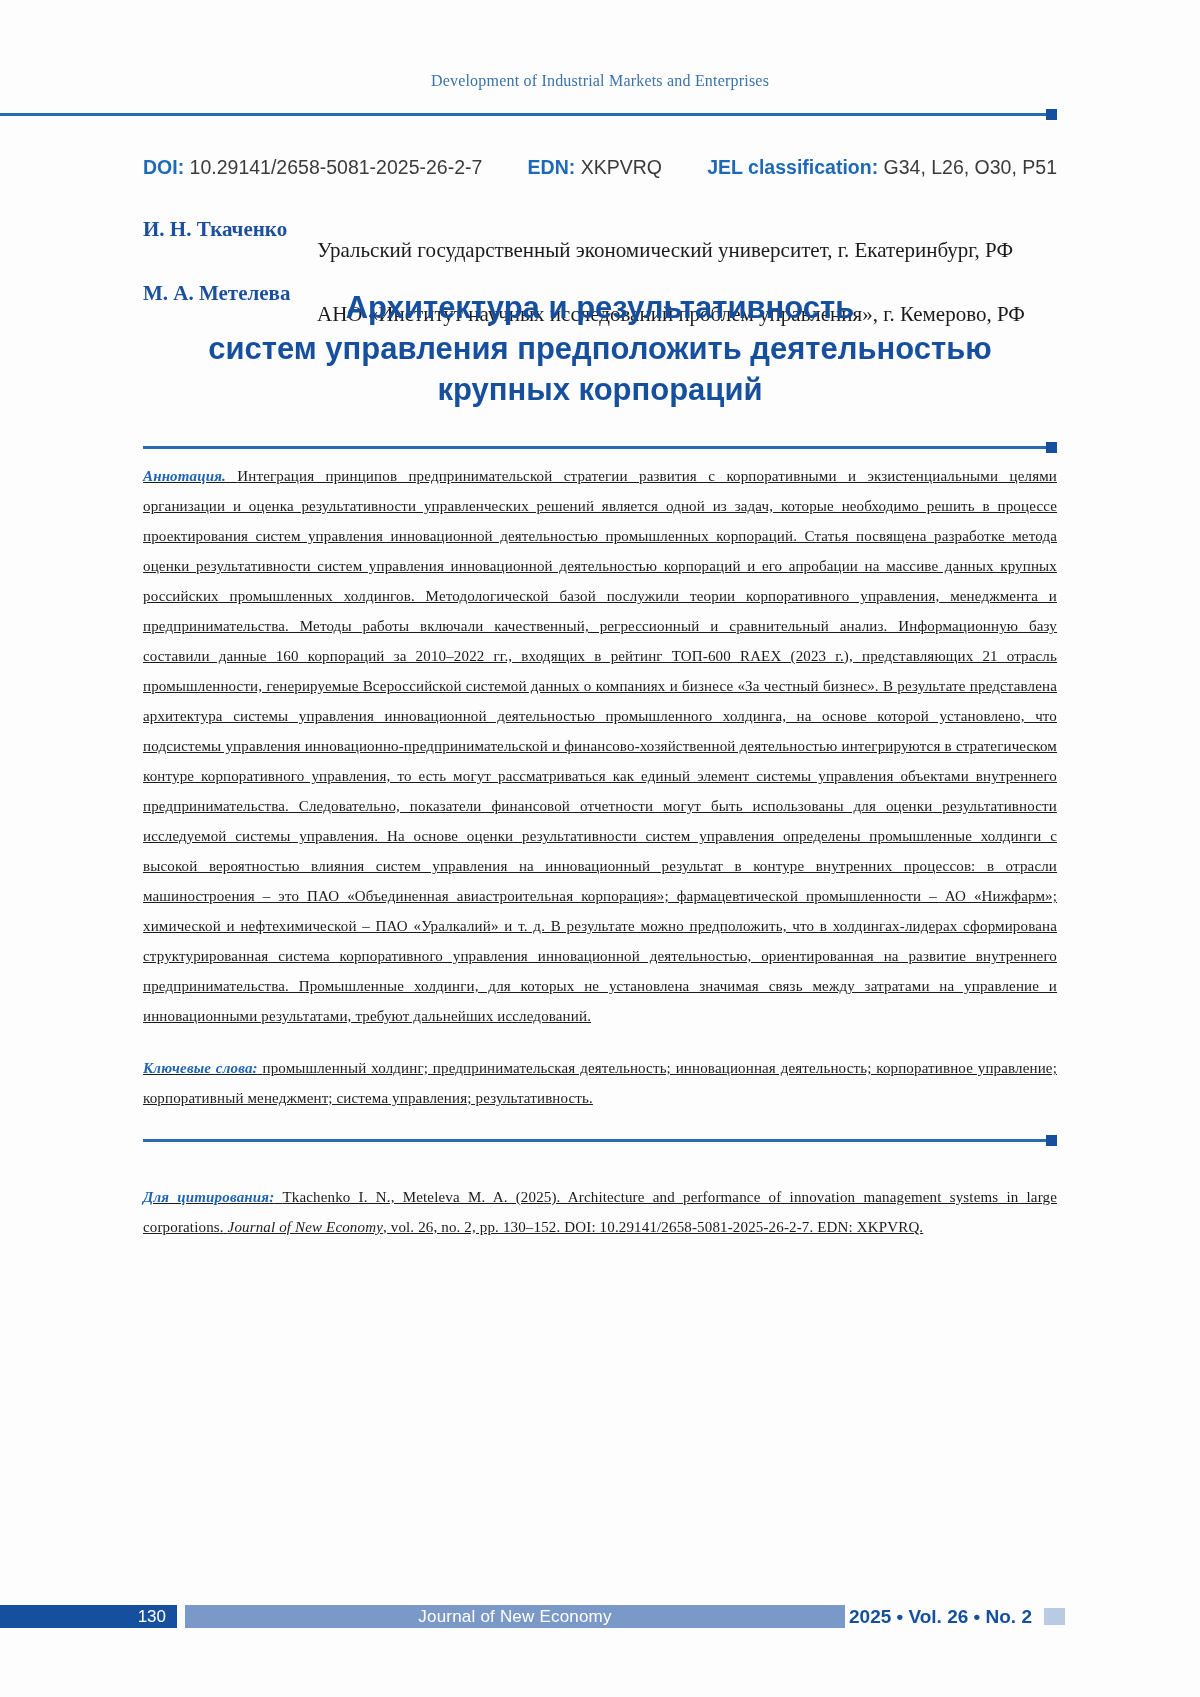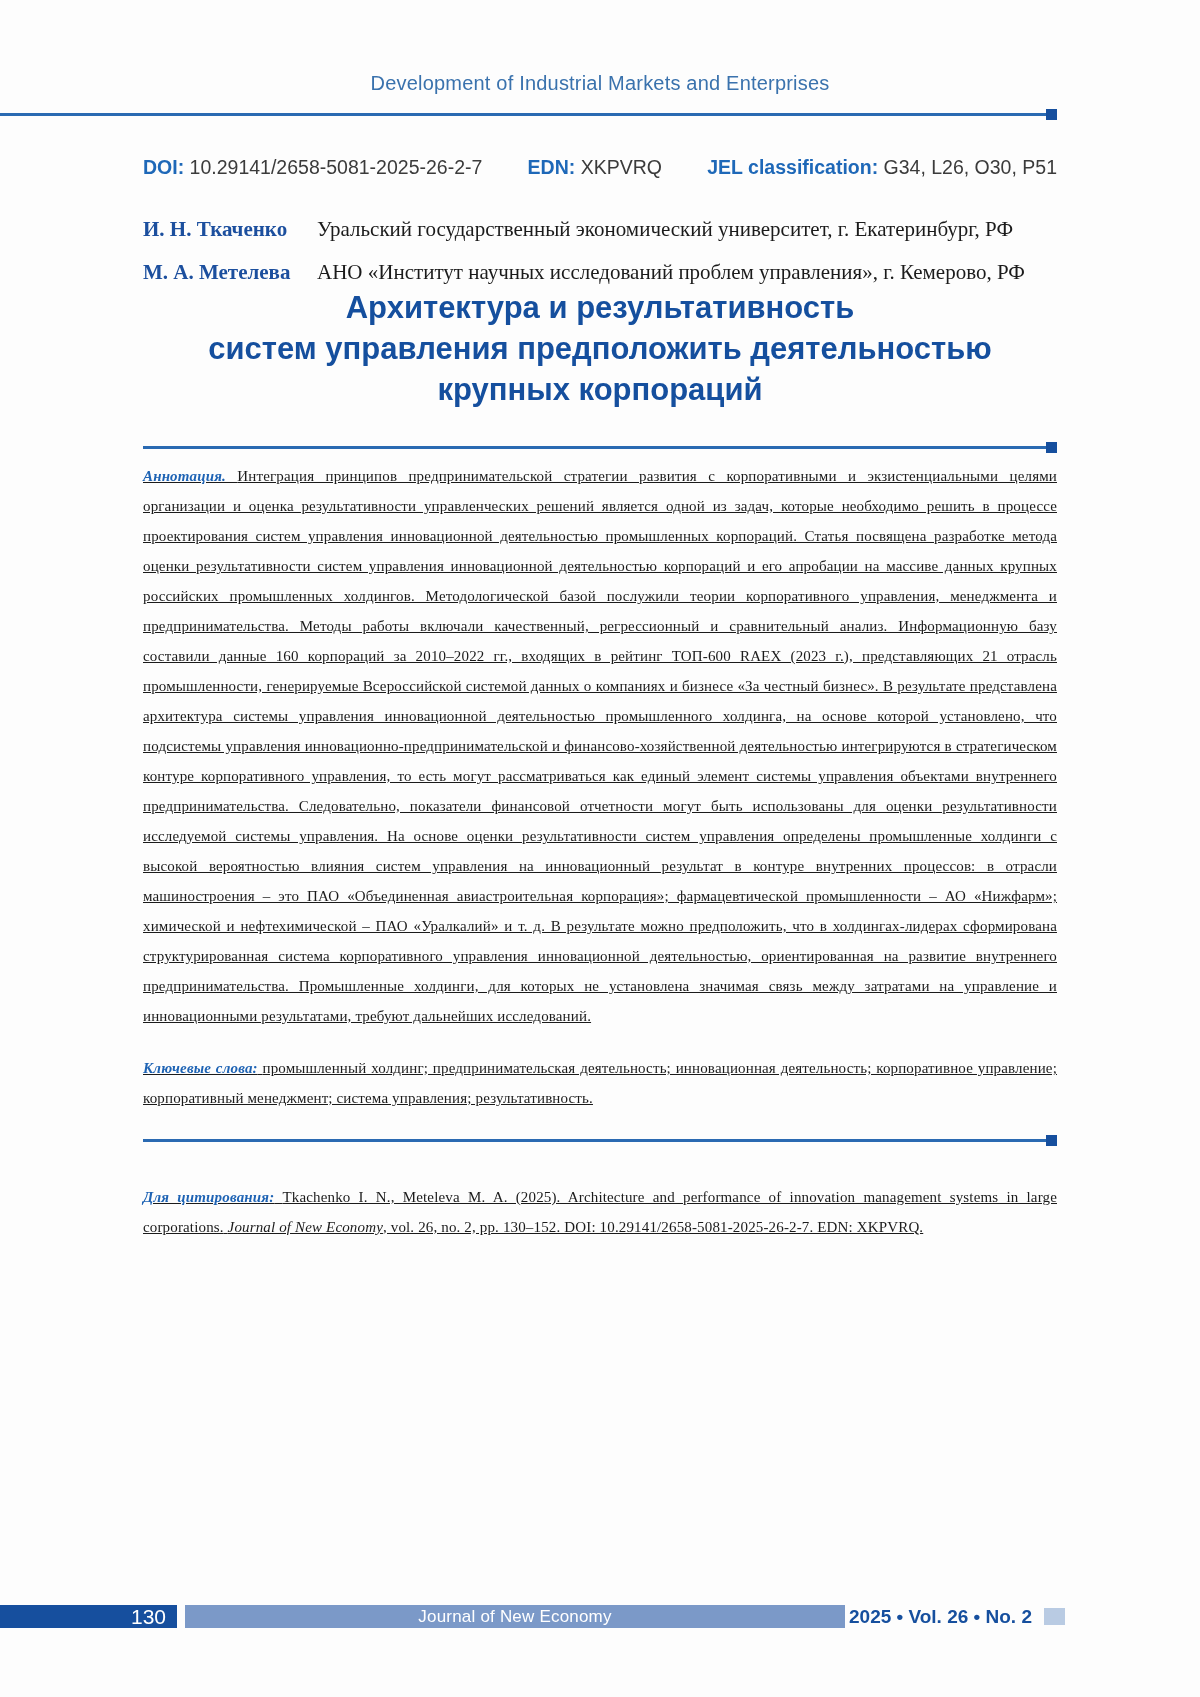--- a/index.html
+++ b/index.html
@@ -12,22 +12,22 @@
     overflow: hidden;
     font-family: "Liberation Serif", serif;
     color: #1b1b1b;
   }
 
   
   .running-head {
     position: absolute;
     top: 72px; left: 0; width: 100%;
     text-align: center;
-    font-family: Liberation Sans, sans-serif;
-    font-size: 20px;
+    font-family: Liberation Serif, serif;
+    font-size: 16px;
     color: #3a72ad;
     letter-spacing: 0.2px;
   }
   .rule {
     position: absolute;
     height: 3px;
     background: #2a6ab2;
   }
   .rule .end-cap {
     position: absolute;
@@ -55,21 +55,21 @@
   .authors {
     position: absolute;
     top: 214px; left: 143px; width: 940px;
     display: grid;
     grid-template-columns: 174px auto;
     row-gap: 12px;
     font-size: 21px;
     line-height: 31px;
   }
   .author-name { color: #1c4f9e; font-weight: 700; }
-  .author-aff  { color: #1b1b1b; }
+  .author-aff  { color: #1b1b1b; margin-top: 21px; }
 
   
   .article-title {
     position: absolute;
     top: 287px; left: 0; width: 100%;
     text-align: center;
     font-family: "Liberation Sans", sans-serif;
     font-weight: 700;
     font-size: 31px;
     line-height: 41px;
@@ -117,21 +117,21 @@
     position: absolute;
     top: 1605px; left: 0; width: 1200px; height: 23px;
     display: flex;
     align-items: stretch;
     font-family: "Liberation Sans", sans-serif;
   }
   .page-num-box {
     width: 177px;
     background: #164f9e;
     color: #ffffff;
-    font-size: 21px;
+    font-size: 17px;
     line-height: 23px;
     text-align: right;
     padding-right: 11px;
   }
   .journal-bar {
     width: 660px;
     margin-left: 8px;
     background: #7b99c8;
     color: #ffffff;
     font-size: 17px;

